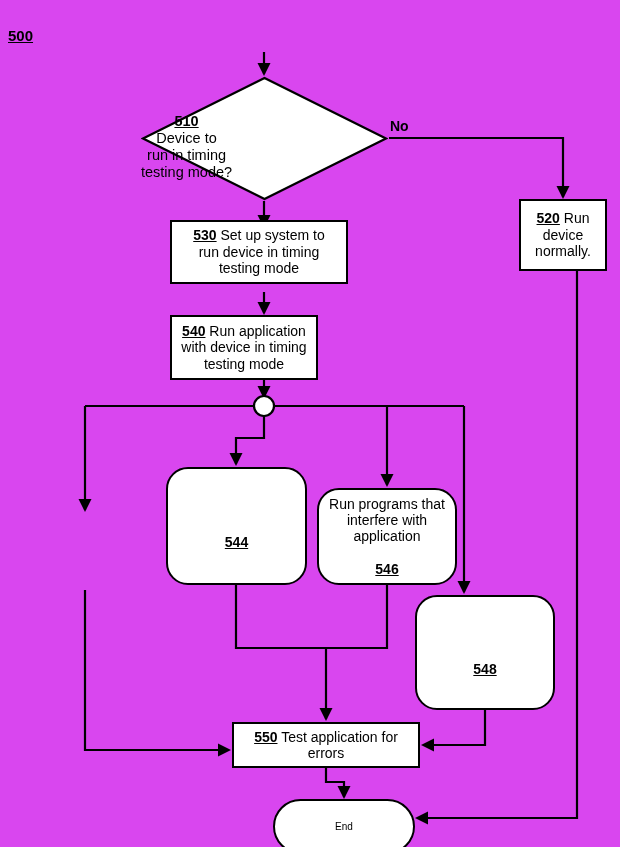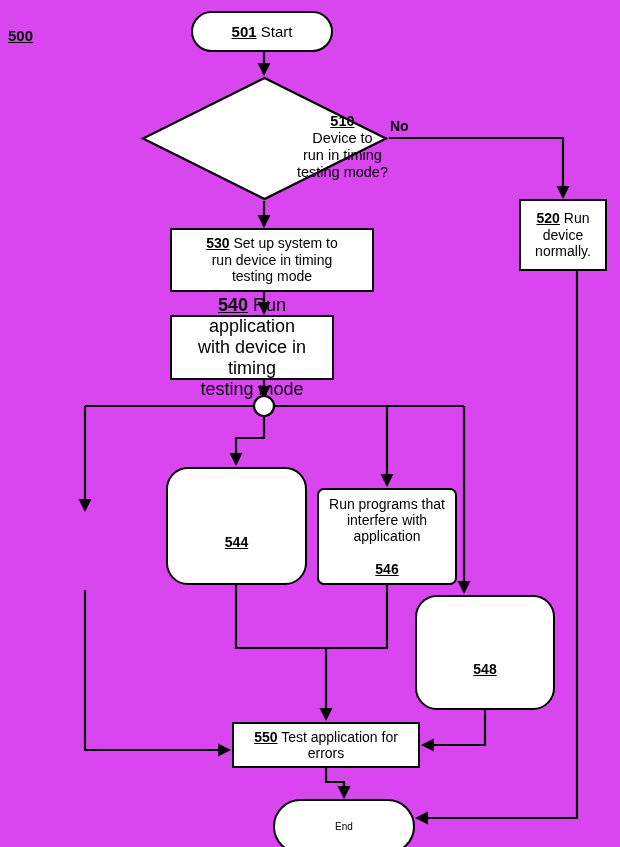--- a/index.html
+++ b/index.html
@@ -73,21 +73,21 @@
     position: absolute;
     left: 0; top: 0;
   }
   .diamond-text {
     position: absolute;
     left: 0; top: 0;
     width: 100%;
     height: 100%;
     display: flex;
     align-items: center;
-    justify-content: flex-end;
+    justify-content: flex-start;
     text-align: center;
     color: #000000;
     line-height: 1.17;
     white-space: pre-line;
   }
 </style>
 </head>
 <body>
 
 <div id="canvas">
@@ -134,23 +134,20 @@
 
       <path d="M 577,271 L 577,818 L 417,818" marker-end="url(#arrow)"></path>
     </g>
   </svg>
 
   <div class="figlabel" style="left:8px; top:27px;">500</div>
 
   <div class="edgelabel" style="left:390px; top:118px;">No</div>
   <div class="edgelabel" style="left:270px; top:203px;margin-top:44px;">Yes</div>
 
-  <div class="node stadium" style="left:191px; top:11px; width:142px; height:41px; font-size:15px;">
-    <span class="txt"><span class="ref">501</span> <span>Start</span></span>
-  </div>
 
   <div class="diamond-wrap" style="left:141px; top:76px; width:247px; height:125px;">
     <svg width="247" height="125" viewBox="0 0 247 125" xmlns="http://www.w3.org/2000/svg">
       <polygon points="123.5,2 245,62.5 123.5,123 2,62.5" fill="#ffffff" stroke="#000000" stroke-width="2.4"></polygon>
     </svg>
     <div class="diamond-text" style="font-size:14.5px;">
       <div>
         <span class="ref">510</span>
         <span>Device to
 run in timing
@@ -158,39 +155,39 @@
       </div>
     </div>
   </div>
 
   <div class="node rect" style="left:519px; top:199px; width:88px; height:72px; font-size:14px;">
     <span class="txt"><span class="ref">520</span> <span>Run
 device
 normally.</span></span>
   </div>
 
-  <div class="node rect" style="left:170px; top:228px; width:204px; height:64px; font-size:14px;">
+  <div class="node rect" style="left:170px; top:220px; width:178px; height:64px; font-size:14px;">
     <span class="txt"><span class="ref">530</span> <span>Set up system to
 run device in timing
 testing mode</span></span>
   </div>
 
-  <div class="node rect" style="left:170px; top:315px; width:164px; height:65px; font-size:18px;text-align:center;">
+  <div class="node rect" style="left:170px; top:315px; width:148px; height:65px; font-size:14px;text-align:center;">
     <span class="txt"><span class="ref">540</span> <span>Run application
 with device in timing
 testing mode</span></span>
   </div>
 
 
   <div class="node round" style="left:166px; top:467px; width:141px; height:118px; font-size:14px;">
     <span class="txt">
       <br><span class="ref">544</span></span>
   </div>
 
-  <div class="node round" style="left:317px; top:488px; width:140px; height:97px; font-size:14px;border-radius:7px;">
+  <div class="node round" style="left:317px; top:488px; width:140px; height:97px; font-size:14px;">
     <span class="txt"><span>Run programs that
 interfere with
 application</span>
       <br><span class="ref">546</span></span>
   </div>
 
   <div class="node round" style="left:415px; top:595px; width:140px; height:115px; font-size:14px;">
     <span class="txt">
       <br><span class="ref">548</span></span>
   </div>

